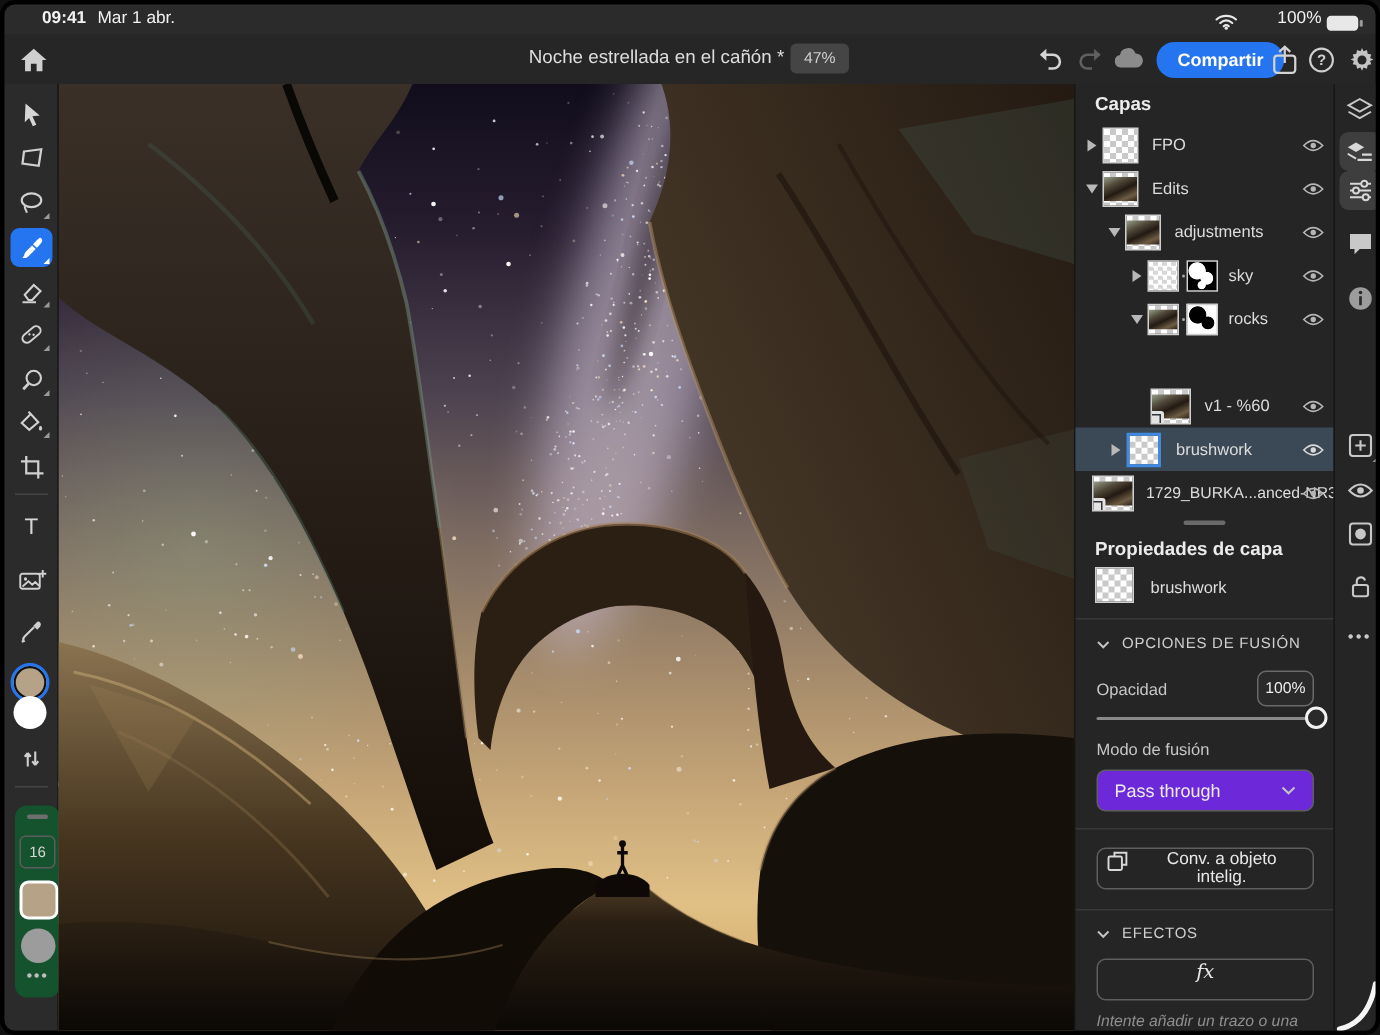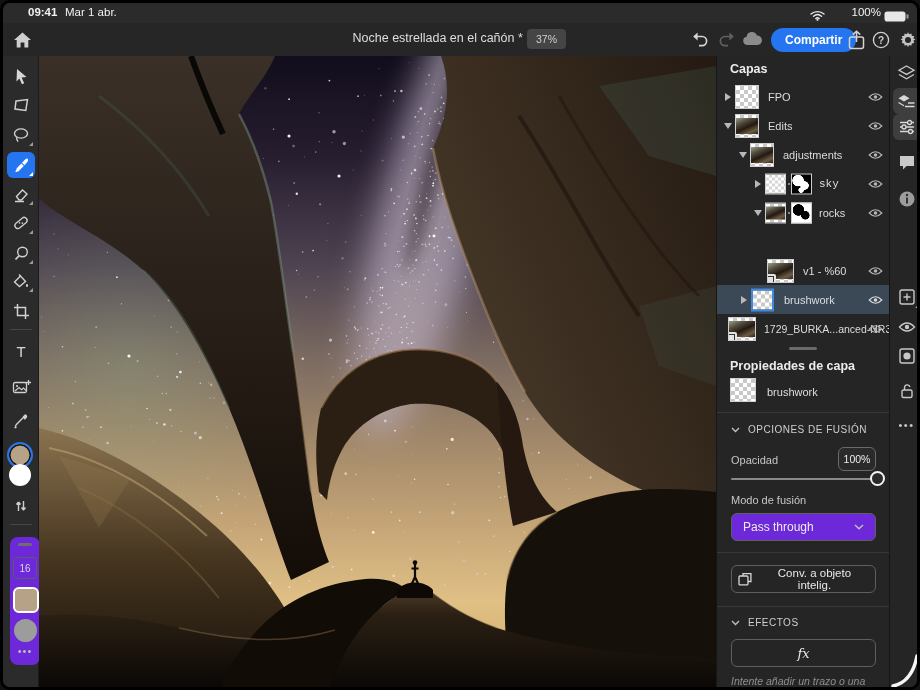--- a/index.html
+++ b/index.html
@@ -24,21 +24,21 @@
   
   .content{position:absolute;left:0;right:0;top:53px;bottom:0;}
   
   .tools{position:absolute;left:0;top:0;bottom:0;width:36px;background:#2b2b2b;border-right:1px solid #1c1c1c;box-sizing:border-box;}
   .tool{position:absolute;left:4px;width:28px;height:26px;display:flex;align-items:center;justify-content:center;border-radius:6px;}
   .tool.sel{background:#2575f0;}
   .tool .fly{position:absolute;right:2px;bottom:2px;width:0;height:0;border-left:4px solid transparent;border-bottom:4px solid #9a9a9a;}
   .tool.sel .fly{border-bottom-color:#fff;}
   .tdiv{position:absolute;left:7px;width:22px;height:1px;background:#464646;}
   .colorwell{position:absolute;border-radius:50%;box-sizing:border-box;}
-  .optpanel{position:absolute;left:7px;width:30px;top:481px;height:128px;background:#6d28d9;border-radius:8px;}
+  .optpanel{position:absolute;left:7px;width:30px;top:481px;height:128px;background:#14532d;border-radius:8px;}
   .optpanel .grab{position:absolute;left:8px;top:6px;width:14px;height:3px;border-radius:2px;background:#6e6e6e;}
   .sizebox{position:absolute;left:3px;top:20px;width:22px;height:20px;border:1px solid #5d5d5d;border-radius:4px;
     color:#d8d8d8;font-size:10px;display:flex;align-items:center;justify-content:center;}
   .brushswatch{position:absolute;left:3px;top:50px;width:22px;height:22px;border:2.5px solid #fff;border-radius:6px;background:#b5a287;box-sizing:content-box;}
   .graydot{position:absolute;left:4px;top:82px;width:23px;height:23px;border-radius:50%;background:#9c9c9c;}
   .optdots{position:absolute;left:0;width:30px;top:108px;text-align:center;color:#bdbdbd;font-size:11px;letter-spacing:1px;}
   
   .canvas{position:absolute;left:36px;top:0;width:677px;height:634px;background:#000;}
   .canvas svg{display:block;}
   
@@ -77,21 +77,21 @@
   .valuebox{position:absolute;right:13px;width:36px;height:22px;border:1px solid #6a6a6a;border-radius:6px;
     color:#ececec;font-size:10.5px;display:flex;align-items:center;justify-content:center;background:#2a2a2a;}
   .slider{position:absolute;left:14px;width:146px;height:16px;}
   .slider .track{position:absolute;left:0;right:0;top:7px;height:2px;background:#8a8a8a;border-radius:1px;}
   .slider .handle{position:absolute;right:-8px;top:0;width:15px;height:15px;border-radius:50%;
     background:#2a2a2a;border:2.5px solid #f2f2f2;box-sizing:border-box;}
   .dropdown{position:absolute;left:14px;width:145px;height:28px;border:1px solid #5f5f5f;border-radius:6px;
     background:#6d28d9;display:flex;align-items:center;justify-content:space-between;padding:0 11px;box-sizing:border-box;}
   .dropdown span{font-size:12px;color:#ececec;}
   .pbtn{position:absolute;left:14px;width:145px;height:28px;border:1px solid #5f5f5f;border-radius:6px;
-    background:transparent;color:#e8e8e8;font-size:11.5px;font-family:inherit;display:flex;align-items:center;
+    background:transparent;color:#e8e8e8;font-size:11.5px;font-family:inherit;display:flex;align-items:flex-start;
     justify-content:center;gap:8px;box-sizing:border-box;cursor:pointer;}
   .fxg{font-family:"DejaVu Serif","Liberation Serif",serif;font-style:italic;font-size:13px;color:#e8e8e8;}
   .hint{position:absolute;left:14px;right:8px;font-size:10.5px;font-style:italic;color:#8f8f8f;white-space:nowrap;overflow:hidden;}
   
   .edgebar{position:absolute;left:886px;top:0;width:34px;bottom:0;background:#252525;border-left:1px solid #151515;box-sizing:border-box;}
   .ebtn{position:absolute;left:50%;transform:translateX(-50%);width:28px;height:26px;display:flex;
     align-items:center;justify-content:center;border-radius:6px;}
   .ebtn.active{background:#3e3e3e;}
   .ebtn .fly{position:absolute;right:2px;bottom:2px;width:0;height:0;border-left:4px solid transparent;border-bottom:4px solid #9a9a9a;}
   .edots{color:#c8c8c8;font-size:11px;letter-spacing:1.5px;}
@@ -124,21 +124,21 @@
       <svg width="19" height="18" viewBox="0 0 19 18">
           <path d="M9.5,1.5 L18,9 H15.3 V16.5 H11.4 V11.5 H7.6 V16.5 H3.7 V9 H1 Z" fill="#cfcfcf"></path>
         </svg>
     </button>
     <div class="titlewrap">
       <span class="doc-title">Noche estrellada en el cañón *</span>
       <svg width="9" height="6" viewBox="0 0 9 6">
           <path d="M1,1 L4.5,4.5 L8,1" stroke="#b8b8b8" stroke-width="1.4" fill="none"></path>
         </svg>
     </div>
-    <span class="zoom-badge">37%</span>
+    <span class="zoom-badge">47%</span>
 
     <button class="iconbtn abs" style="left:687px;top:7px;width:20px;height:18px;">
       <svg width="18" height="16" viewBox="0 0 18 16">
           <path d="M3,5.5 h8 a4.6,4.6 0 1 1 0,9.2 h-3" stroke="#d4d4d4" stroke-width="1.7" fill="none"></path>
           <path d="M6.6,1.5 L2.2,5.5 L6.6,9.5 Z" fill="#d4d4d4"></path>
         </svg>
     </button>
     <button class="iconbtn abs" style="left:714px;top:7px;width:20px;height:18px;">
       <svg width="18" height="16" viewBox="0 0 18 16">
           <path d="M15,5.5 h-8 a4.6,4.6 0 1 0 0,9.2 h3" stroke="#606060" stroke-width="1.7" fill="none"></path>
@@ -1428,21 +1428,21 @@
               <circle cx="7.5" cy="5" r="1.8" fill="#b5b5b5"></circle>
             </svg>
           </span>
       </div>
 
       <div class="lrow" style="top:113px;">
         <span class="tri r" style="left:38px;"></span>
         <span class="thumb small checker-f" style="left:48px;"></span>
         <span class="linkdot" style="left:70.5px;"></span>
         <span class="thumb small mask-sky" style="left:74px;"></span>
-        <span class="lname" style="left:102px;font-family:Liberation Mono, monospace;">sky</span>
+        <span class="lname" style="left:102px;">sky</span>
         <span class="eyebox">
             <svg width="15" height="10" viewBox="0 0 15 10">
               <path d="M1.2,5 Q7.5,-1.5 13.8,5 Q7.5,11.5 1.2,5 Z" fill="none" stroke="#b5b5b5" stroke-width="1.1"></path>
               <circle cx="7.5" cy="5" r="1.8" fill="#b5b5b5"></circle>
             </svg>
           </span>
       </div>
 
       <div class="lrow" style="top:142px;">
         <span class="tri d" style="left:37px;"></span>

